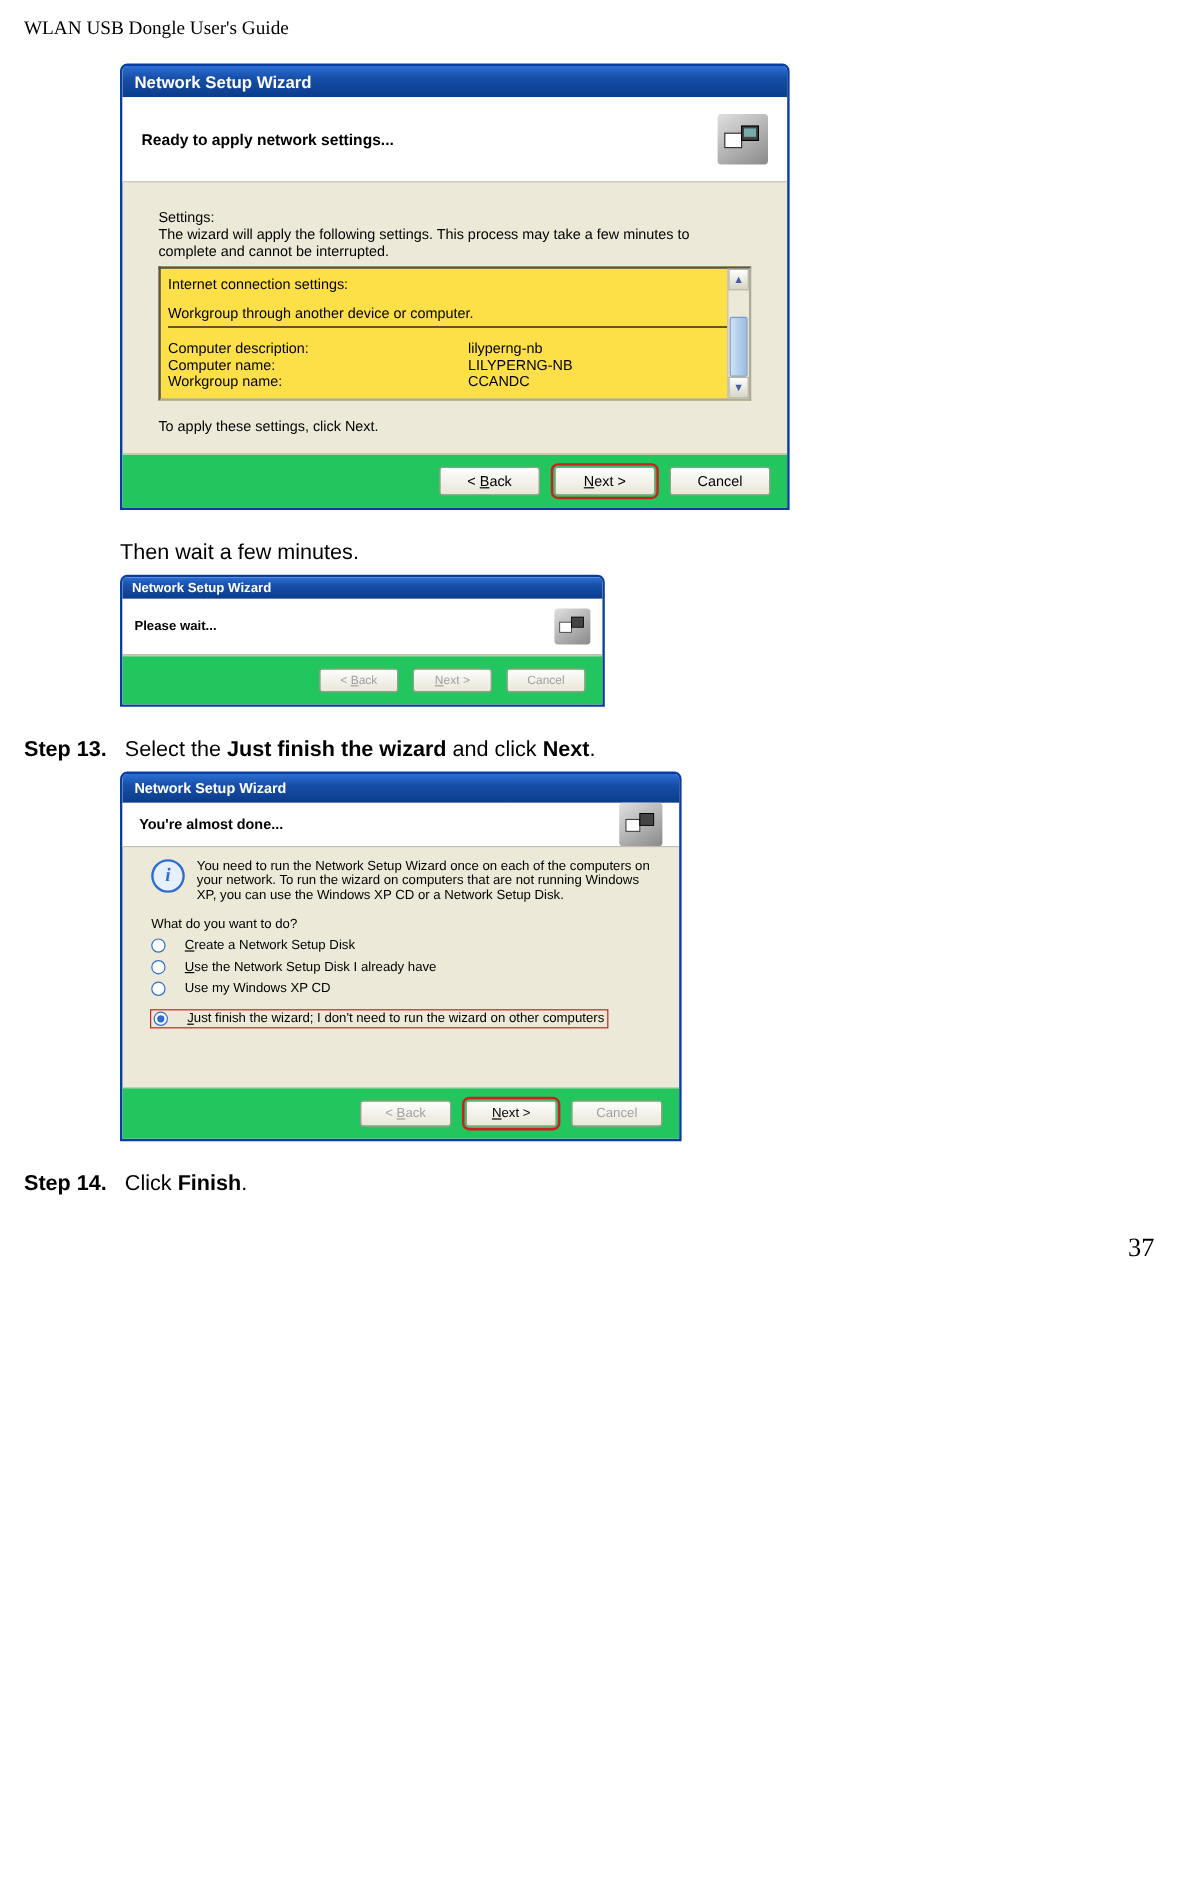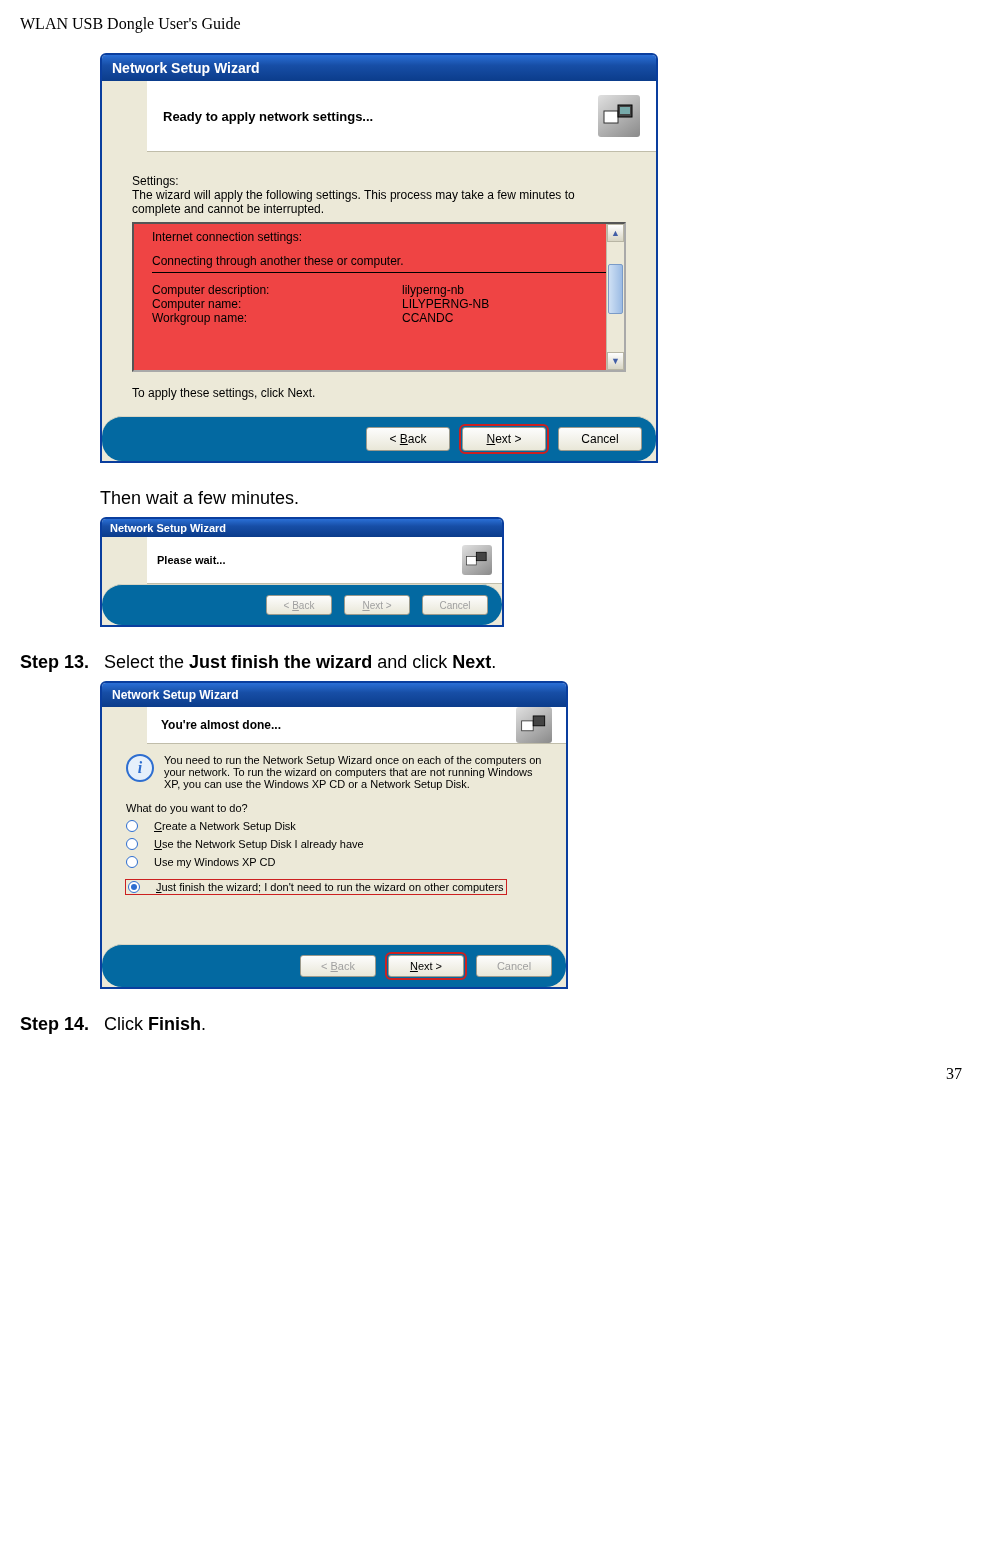--- a/index.html
+++ b/index.html
@@ -5,21 +5,21 @@
   * { box-sizing: border-box; }
   body {
     margin: 0;
     padding: 15px 20px;
     width: 982px;
     font-family: Arial, "Helvetica Neue", sans-serif;
     background: #fff;
     color: #000;
   }
   .doc-header { font-size: 16px; font-family: "Times New Roman", serif; margin-bottom: 20px; }
-  .page-num { text-align: right; font-size: 16px; font-family: "Times New Roman", serif; margin-top: 30px; }
+  .page-num { text-align: right; font-size: 22px; font-family: "Times New Roman", serif; margin-top: 30px; }
   .step { font-size: 18px; margin: 25px 0 8px; }
   .step b { font-weight: bold; }
   .body-text { font-size: 18px; margin: 25px 0 8px 80px; }
 
   
   .wiz {
     border: 2px solid #0a3e9e;
     border-radius: 6px 6px 0 0;
     background: #ece9d8;
     margin-left: 80px;
@@ -34,38 +34,36 @@
     font-size: 14px;
     padding: 5px 10px;
   }
   .wiz .banner {
     background: #fff;
     border-bottom: 1px solid #c0bdaa;
     padding: 14px 16px;
     display: flex;
     align-items: center;
     justify-content: space-between;
-    margin-left: 45px;
   }
   .wiz .banner .bt { font-weight: bold; font-size: 13px; }
   .wiz .banner .ic {
     width: 42px; height: 42px;
     background: linear-gradient(145deg,#e0e0e0,#8a8a8a);
     border-radius: 3px;
     display:flex;align-items:center;justify-content:center;color:#333;font-size:10px;
   }
   .wiz .content { padding: 12px 30px 16px; font-size: 12px; color:#000; min-height:140px; }
   .wiz .btnrow {
-    background:#0369a1;
+    background:#22c55e;
     border-top:1px solid #d9d5c3;
     padding: 10px 14px;
     display:flex;
     justify-content:flex-end;
     gap:12px;
-    border-radius:20px;
   }
   .wiz button.nav {
     width: 84px; height: 24px;
     font-size: 12px;
     background: linear-gradient(#fdfdfd,#e9e7d8);
     border:1px solid #9c9a8c;
     border-radius:3px;
     cursor:pointer;
   }
   .wiz button.nav.disabled { color:#a0a0a0; cursor:default; }
@@ -79,21 +77,21 @@
   .wiz2 .content { padding:10px 14px; font-size:10px; min-height:150px;}
   .wiz2 .btnrow button.nav { width:66px; height:20px; font-size:10px; }
   .wiz3 { width: 468px; }
   .wiz3 .titlebar{font-size:12px;}
   .wiz3 .banner{padding:0 14px;}
   .wiz3 .banner .bt{font-size:12px;}
   .wiz3 .content{padding:10px 24px;font-size:11px;min-height:200px;}
   .wiz3 .btnrow button.nav{width:76px;height:22px;font-size:11px;}
 
   
-  .listframe { border:2px inset #a9a9a9; background:#ef4444; padding:6px 6px 6px 18px; position:relative; margin:6px 0 14px; height:150px; }
+  .listframe { border:2px inset #a9a9a9; background:#fde047; padding:6px 6px 6px 6px; position:relative; margin:6px 0 14px; height:112px; }
   .listframe .row { font-size:12px; color:#000; padding:0; }
   .listframe .hr { border-top:1px solid #000; margin:4px 0 6px; }
   .listframe .cols { display:flex; }
   .listframe .c1 { width: 250px; }
   .listframe .c2 { flex:1; }
   .listframe .sb { position:absolute; right:0; top:0; bottom:0; width:18px; background:#ece9d8; border-left:1px solid #c0bdaa; }
   .listframe .sb .arr { height:18px; background:linear-gradient(#fefefe,#d8d5c4); border:1px solid #b8b5a4; display:flex;align-items:center;justify-content:center;color:#425ea6;font-size:9px; }
   .listframe .sb .thumb { position:absolute; left:1px; right:1px; top:40px; height:50px; background:linear-gradient(90deg,#cfe0f4,#9bbbe4); border:1px solid #7a9bc8; border-radius:2px;}
 
   
@@ -128,21 +126,21 @@
           <rect x="18" y="8" width="10" height="7" fill="#7aa"></rect>
         </svg>
     </span>
   </div>
   <div class="content">
     <div style="margin-top:10px">Settings:</div>
     <div>The wizard will apply the following settings. This process may take a few minutes to complete and cannot be interrupted.</div>
 
     <div class="listframe">
       <div class="row">Internet connection settings:</div>
-      <div class="row" style="margin-top:10px">Connecting through another these or computer.</div>
+      <div class="row" style="margin-top:10px">Workgroup through another device or computer.</div>
       <div class="hr"></div>
       <div class="cols" style="margin-top:10px">
         <div class="c1">Computer description:</div>
         <div class="c2">lilyperng-nb</div>
       </div>
       <div class="cols">
         <div class="c1">Computer name:</div>
         <div class="c2">LILYPERNG-NB</div>
       </div>
       <div class="cols">

